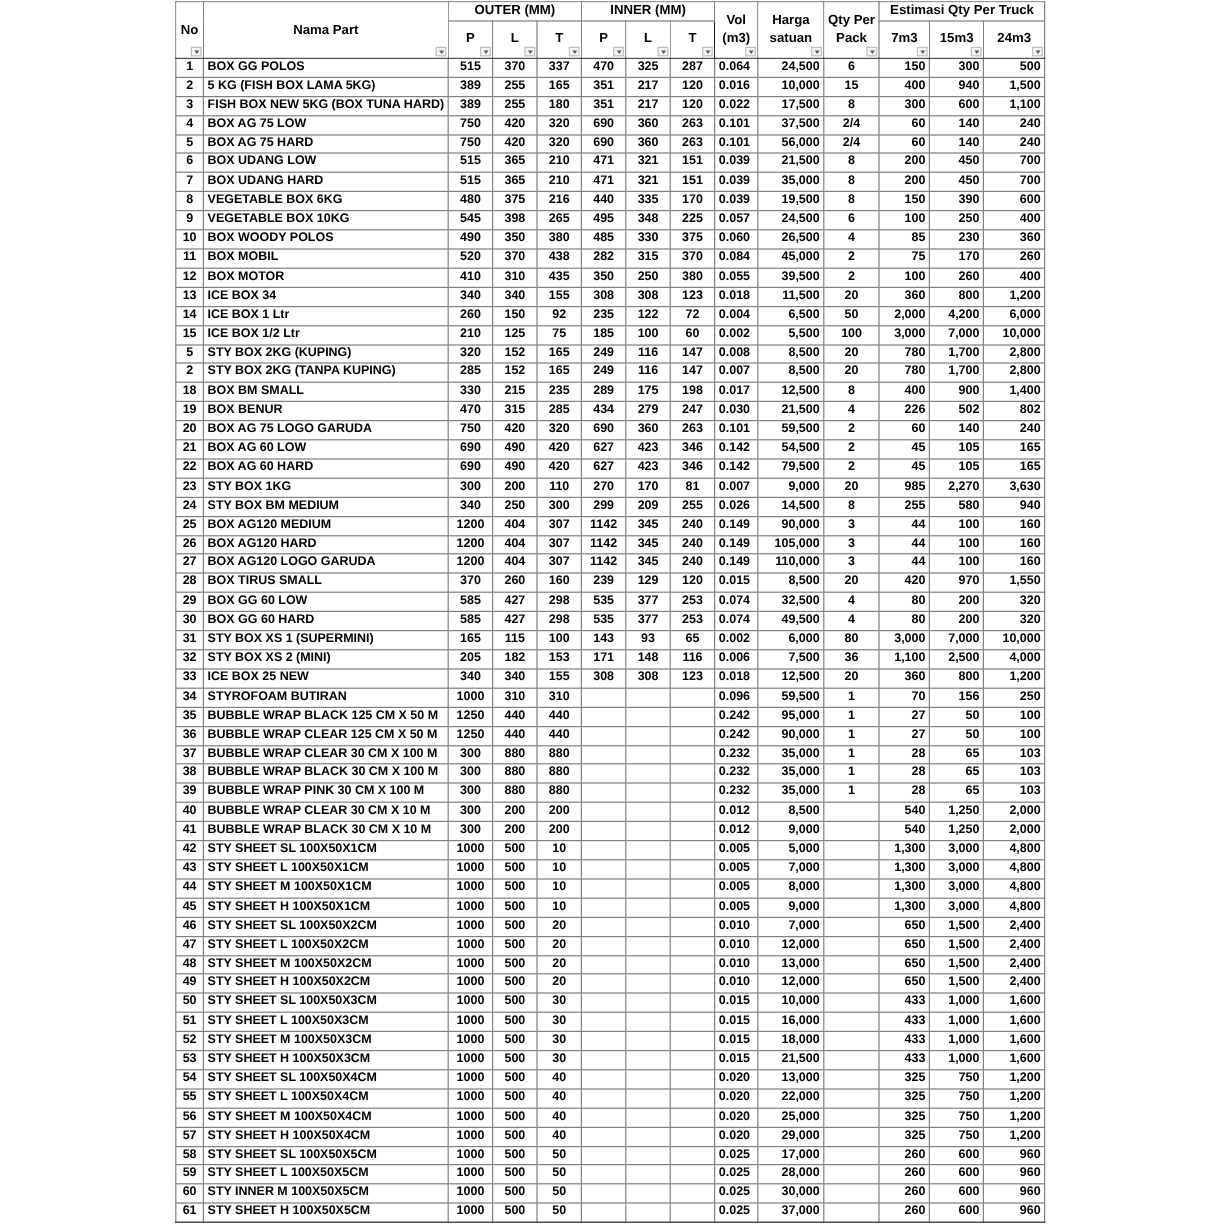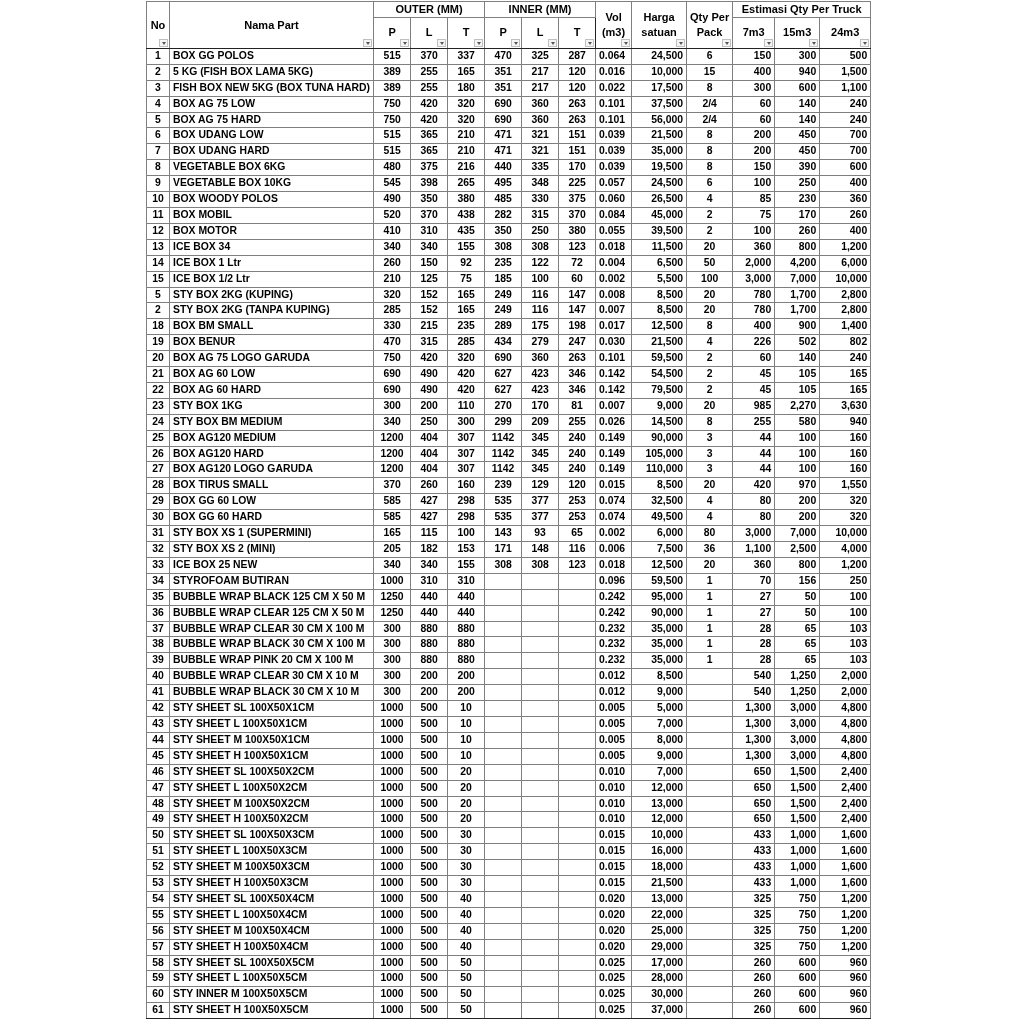--- a/index.html
+++ b/index.html
@@ -697,21 +697,21 @@
         <td class="c-dim"></td>
         <td class="c-vol bl">0.232</td>
         <td class="c-num">35,000</td>
         <td class="c-qty">1</td>
         <td class="c-num bl">28</td>
         <td class="c-num">65</td>
         <td class="c-num">103</td>
       </tr>
       <tr>
         <td class="c-no">39</td>
-        <td class="c-name">BUBBLE WRAP PINK 20 CM X 100 M</td>
+        <td class="c-name">BUBBLE WRAP PINK 30 CM X 100 M</td>
         <td class="c-dim bl">300</td>
         <td class="c-dim">880</td>
         <td class="c-dim">880</td>
         <td class="c-dim bl"></td>
         <td class="c-dim"></td>
         <td class="c-dim"></td>
         <td class="c-vol bl">0.232</td>
         <td class="c-num">35,000</td>
         <td class="c-qty">1</td>
         <td class="c-num bl">28</td>

